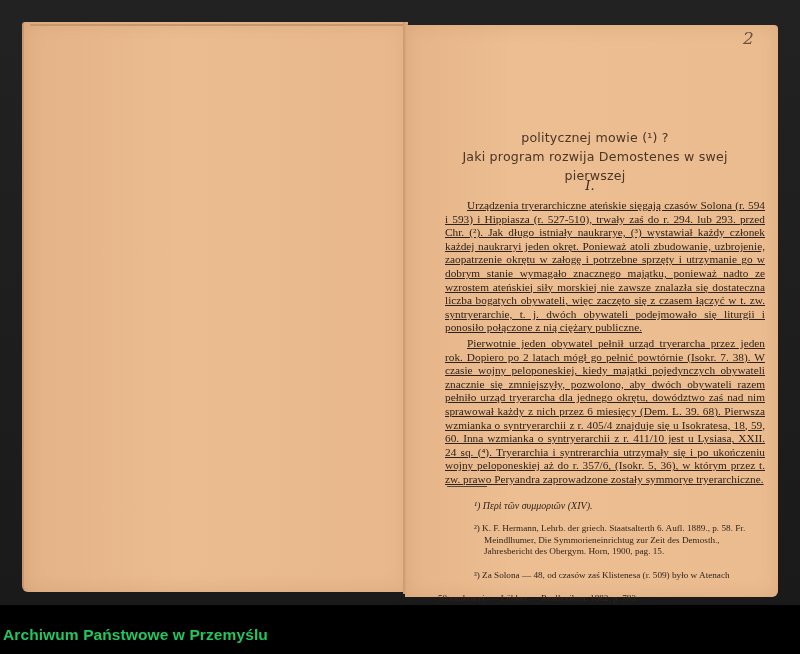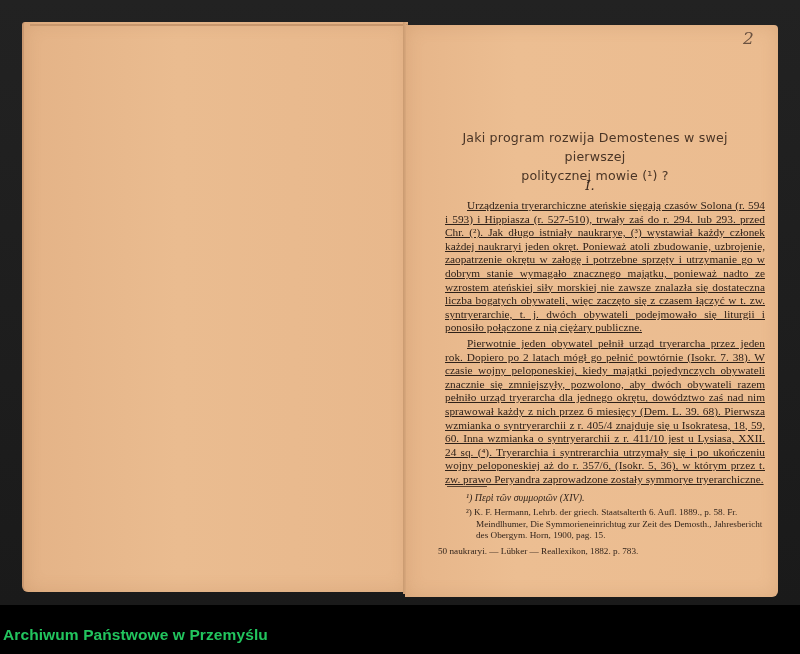--- a/index.html
+++ b/index.html
@@ -63,21 +63,21 @@
     .body-text p { margin: 0; text-indent: 22px; }
     .body-text p + p { margin-top: 2px; }
     .footnote-rule {
       position: absolute; left: 447px; top: 486px; width: 40px; height: 1px; background: #5a4433;
     }
     .footnotes {
       left: 450px; top: 488px; width: 320px;
       font-family: "Liberation Serif", serif;
       font-size: 9.2px; line-height: 11.4px; color: #33251c;
     }
-    .footnotes .fn { margin: 4px; padding-left: 22px; text-indent: -10px; }
+    .footnotes .fn { margin: 12px; padding-left: 22px; text-indent: -10px; }
     .footnotes .fn + .fn { margin-top: 1px; }
     .footnotes .fn.greek { font-style: italic; font-size: 10px; }
     .footnotes .fn.cont-left { padding-left: 0; text-indent: 0; margin-left: -12px; }
     .footer-bar {
       position: absolute; left: 0; top: 605px; width: 800px; height: 49px;
       background: #000;
     }
     .footer-label {
       position: absolute; left: 3px; top: 626px;
       font-family: "Liberation Sans", sans-serif; font-weight: bold;
@@ -92,33 +92,34 @@
 <div class="page page-left">
   <div class="top-edge"></div>
 </div>
 
 <div class="page page-right"></div>
 <div class="spine"></div>
 
 <div class="page-number-mark">2</div>
 
 <div class="text-block title">
+  <div>politycznej mowie (¹) ?</div>
   <div>Jaki program rozwija Demostenes w swej pierwszej</div>
-  <div>politycznej mowie (¹) ?</div>
 </div>
 
 <div class="text-block section-numeral">I.</div>
 
 <div class="text-block body-text">
   <p>Urządzenia tryerarchiczne ateńskie sięgają czasów Solona (r. 594 i 593) i Hippiasza (r. 527-510), trwały zaś do r. 294. lub 293. przed Chr. (²). Jak długo istniały naukrarye, (³) wystawiał każdy członek każdej naukraryi jeden okręt. Ponieważ atoli zbudowanie, uzbrojenie, zaopatrzenie okrętu w załogę i potrzebne sprzęty i utrzymanie go w dobrym stanie wymagało znacznego majątku, ponieważ nadto ze wzrostem ateńskiej siły morskiej nie zawsze znalazła się dostateczna liczba bogatych obywateli, więc zaczęto się z czasem łączyć w t. zw. syntryerarchie, t. j. dwóch obywateli podejmowało się liturgii i ponosiło połączone z nią ciężary publiczne.</p>
   <p>Pierwotnie jeden obywatel pełnił urząd tryerarcha przez jeden rok. Dopiero po 2 latach mógł go pełnić powtórnie (Isokr. 7. 38). W czasie wojny peloponeskiej, kiedy majątki pojedynczych obywateli znacznie się zmniejszyły, pozwolono, aby dwóch obywateli razem pełniło urząd tryerarcha dla jednego okrętu, dowództwo zaś nad nim sprawował każdy z nich przez 6 miesięcy (Dem. L. 39. 68). Pierwsza wzmianka o syntryerarchii z r. 405/4 znajduje się u Isokratesa, 18, 59, 60. Inna wzmianka o syntryerarchii z r. 411/10 jest u Lysiasa, XXII. 24 sq. (⁴). Tryerarchia i syntrerarchia utrzymały się i po ukończeniu wojny peloponeskiej aż do r. 357/6, (Isokr. 5, 36), w którym przez t. zw. prawo Peryandra zaprowadzone zostały symmorye tryerarchiczne.</p>
 </div>
 
 <div class="footnote-rule"></div>
 
 <div class="text-block footnotes">
   <p class="fn greek">¹) Περὶ τῶν συμμοριῶν (XIV).</p>
   <p class="fn">²) K. F. Hermann, Lehrb. der griech. Staatsalterth 6. Aufl. 1889., p. 58. Fr. Meindlhumer, Die Symmorieneinrichtug zur Zeit des Demosth., Jahresbericht des Obergym. Horn, 1900, pag. 15.</p>
+  <p class="fn">³) Za Solona — 48, od czasów zaś Klistenesa (r. 509) było w Atenach</p>
   <p class="fn cont-left">50 naukraryi. — Lübker — Reallexikon, 1882. p. 783.</p>
 </div>
 
 <div class="footer-bar"></div>
 <div class="footer-label">Archiwum Państwowe w Przemyślu</div>
 
 </body></html>

